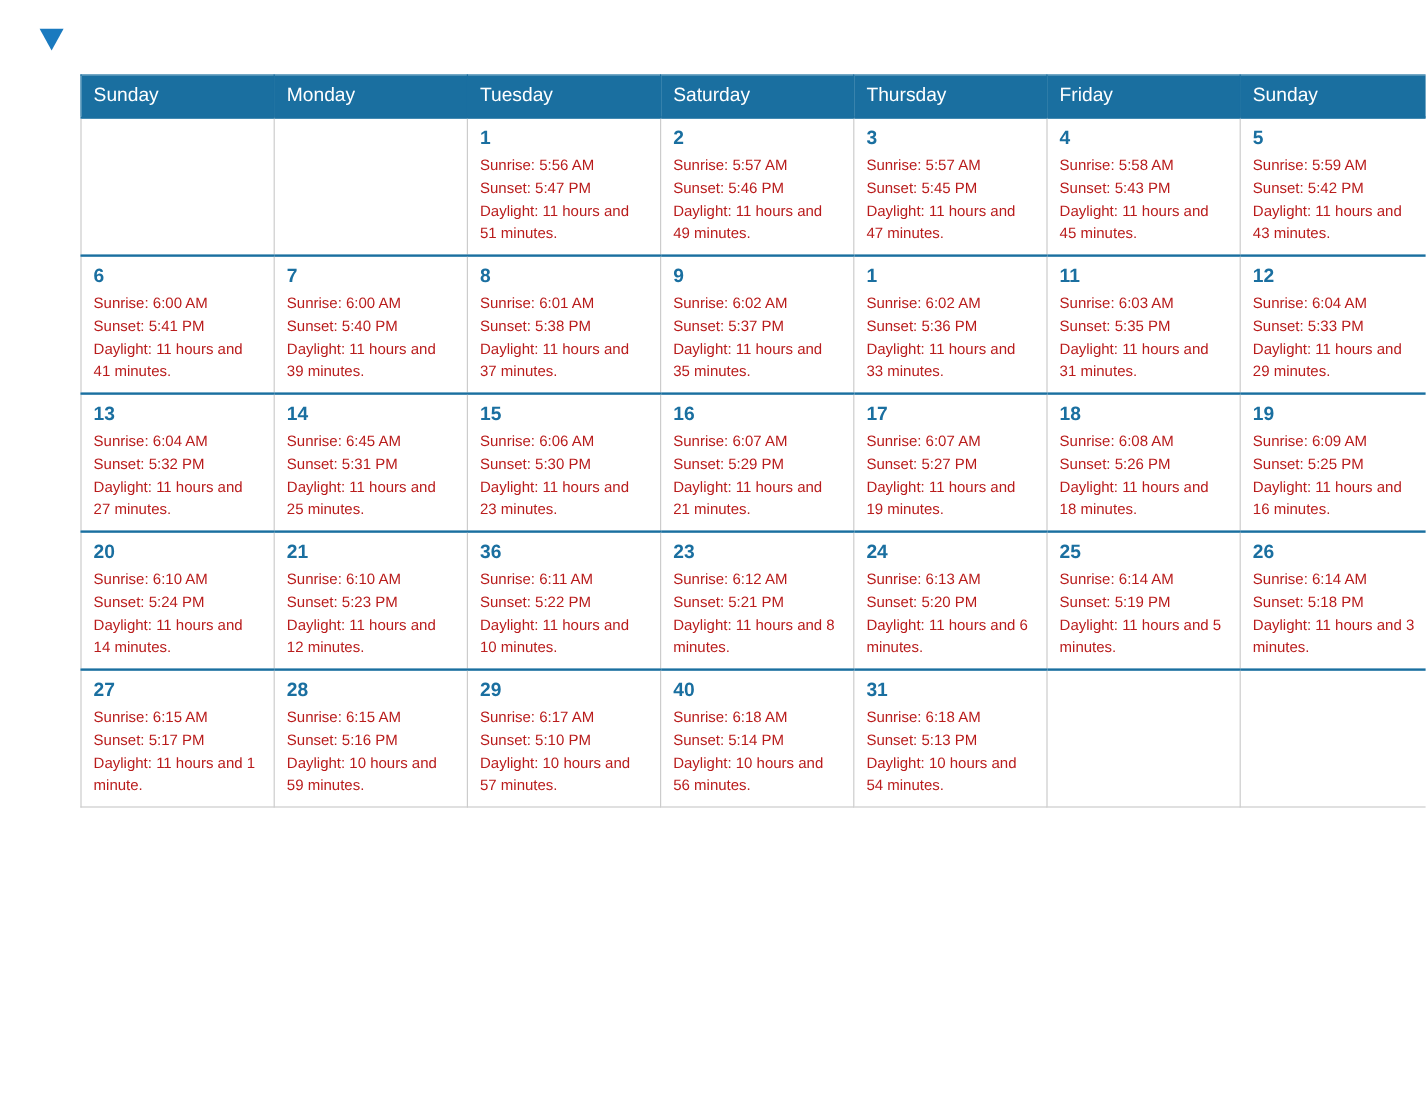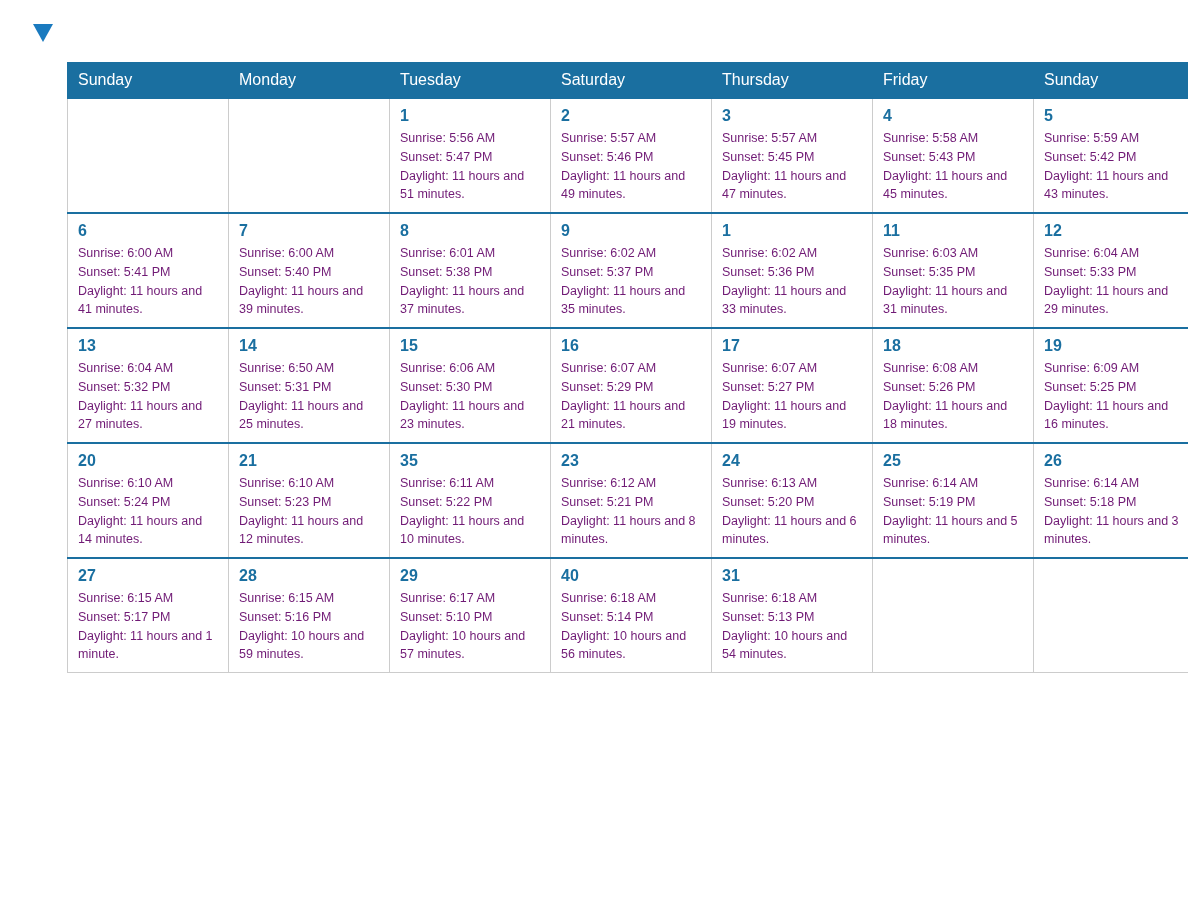--- a/index.html
+++ b/index.html
@@ -89,21 +89,21 @@
     .day-number {
       font-size: 16px;
       font-weight: bold;
       color: #1a6fa0;
       display: block;
       margin-bottom: 4px;
     }
     .day-info {
       font-size: 12.5px;
       line-height: 1.5;
-      color: #701a75;
+      color: #b91c1c;
     }
     .empty-cell {
       background: #fff;
     }
     .calendar tr td {
       border-top: 2px solid #1a6fa0;
     }
     .calendar tbody tr:first-child td {
       border-top: 2px solid #1a6fa0;
     }
@@ -233,21 +233,21 @@
       <tr>
         <td>
           <span class="day-number">13</span>
           <div class="day-info">Sunrise: 6:04 AM
 Sunset: 5:32 PM
 Daylight: 11 hours
 and 27 minutes.</div>
         </td>
         <td>
           <span class="day-number">14</span>
-          <div class="day-info">Sunrise: 6:50 AM
+          <div class="day-info">Sunrise: 6:45 AM
 Sunset: 5:31 PM
 Daylight: 11 hours
 and 25 minutes.</div>
         </td>
         <td>
           <span class="day-number">15</span>
           <div class="day-info">Sunrise: 6:06 AM
 Sunset: 5:30 PM
 Daylight: 11 hours
 and 23 minutes.</div>
@@ -290,21 +290,21 @@
 and 14 minutes.</div>
         </td>
         <td>
           <span class="day-number">21</span>
           <div class="day-info">Sunrise: 6:10 AM
 Sunset: 5:23 PM
 Daylight: 11 hours
 and 12 minutes.</div>
         </td>
         <td>
-          <span class="day-number">35</span>
+          <span class="day-number">36</span>
           <div class="day-info">Sunrise: 6:11 AM
 Sunset: 5:22 PM
 Daylight: 11 hours
 and 10 minutes.</div>
         </td>
         <td>
           <span class="day-number">23</span>
           <div class="day-info">Sunrise: 6:12 AM
 Sunset: 5:21 PM
 Daylight: 11 hours

